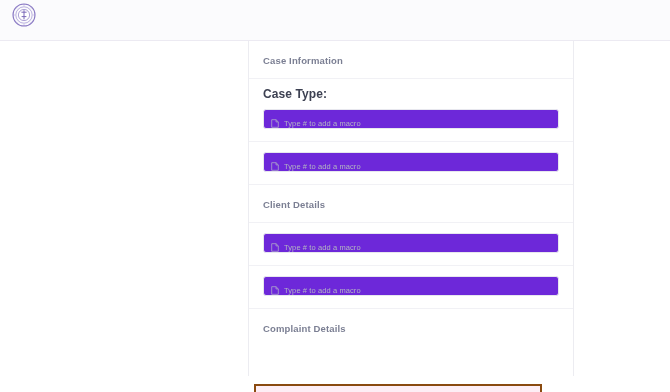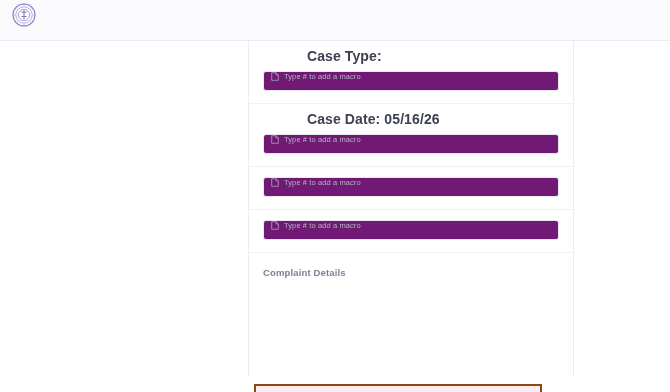--- a/index.html
+++ b/index.html
@@ -76,37 +76,36 @@
   .section-head.no-rule { border-bottom: none; }
 
   .field-block {
     padding: 10px 14px 12px 14px;
     border-bottom: 1px solid #f1f1f5;
     box-sizing: border-box;
   }
   .field-block:last-child { border-bottom: none; }
 
   .field-label {
-    font-size: 14px;
+    font-size: 12px;
     font-weight: bold;
     color: #3d4152;
     margin-bottom: 9px;
     letter-spacing: 0.1px;
     line-height: 11px;
-    margin-left: 44px;
   }
 
   .macro-input {
     position: relative;
     height: 20px;
     border: 1px solid #e7e7ee;
     border-radius: 3px;
-    background: #701a75;
+    background: #6d28d9;
     display: flex;
-    align-items: flex-start;
+    align-items: flex-end;
     padding: 0 7px;
     box-sizing: border-box;
   }
   .macro-icon {
     width: 8px;
     height: 9px;
     margin-right: 5px;
     flex: 0 0 auto;
     opacity: .85;
   }
@@ -189,47 +188,48 @@
           <circle cx="6.8" cy="6.8" r="0.55"></circle>
         </g>
       </svg>
     </div>
   </div>
 
   <div class="canvas">
 
     <div class="form-card">
 
+      <div class="section-head">Case Information</div>
 
       <div class="field-block">
         <div class="field-label">Case Type:</div>
         <div class="macro-input">
           <span class="macro-icon">
             <svg viewBox="0 0 8 9" width="8" height="9" aria-hidden="true">
               <path d="M0.7 0.7 H5 L7.3 2.9 V8.3 H0.7 Z" fill="none" stroke="#b9bbc7" stroke-width="0.8"></path>
               <path d="M5 0.7 V2.9 H7.3" fill="none" stroke="#b9bbc7" stroke-width="0.8"></path>
             </svg>
           </span>
           <span class="macro-placeholder">Type # to add a macro</span>
         </div>
       </div>
 
       <div class="field-block">
-        <div class="field-label">Case Date: 05/16/26</div>
-        <div class="macro-input">
-          <span class="macro-icon">
-            <svg viewBox="0 0 8 9" width="8" height="9" aria-hidden="true">
-              <path d="M0.7 0.7 H5 L7.3 2.9 V8.3 H0.7 Z" fill="none" stroke="#b9bbc7" stroke-width="0.8"></path>
-              <path d="M5 0.7 V2.9 H7.3" fill="none" stroke="#b9bbc7" stroke-width="0.8"></path>
-            </svg>
-          </span>
-          <span class="macro-placeholder">Type # to add a macro</span>
-        </div>
-      </div>
-
+        <div class="macro-input">
+          <span class="macro-icon">
+            <svg viewBox="0 0 8 9" width="8" height="9" aria-hidden="true">
+              <path d="M0.7 0.7 H5 L7.3 2.9 V8.3 H0.7 Z" fill="none" stroke="#b9bbc7" stroke-width="0.8"></path>
+              <path d="M5 0.7 V2.9 H7.3" fill="none" stroke="#b9bbc7" stroke-width="0.8"></path>
+            </svg>
+          </span>
+          <span class="macro-placeholder">Type # to add a macro</span>
+        </div>
+      </div>
+
+      <div class="section-head">Client Details</div>
 
       <div class="field-block">
         <div class="macro-input">
           <span class="macro-icon">
             <svg viewBox="0 0 8 9" width="8" height="9" aria-hidden="true">
               <path d="M0.7 0.7 H5 L7.3 2.9 V8.3 H0.7 Z" fill="none" stroke="#b9bbc7" stroke-width="0.8"></path>
               <path d="M5 0.7 V2.9 H7.3" fill="none" stroke="#b9bbc7" stroke-width="0.8"></path>
             </svg>
           </span>
           <span class="macro-placeholder">Type # to add a macro</span>

